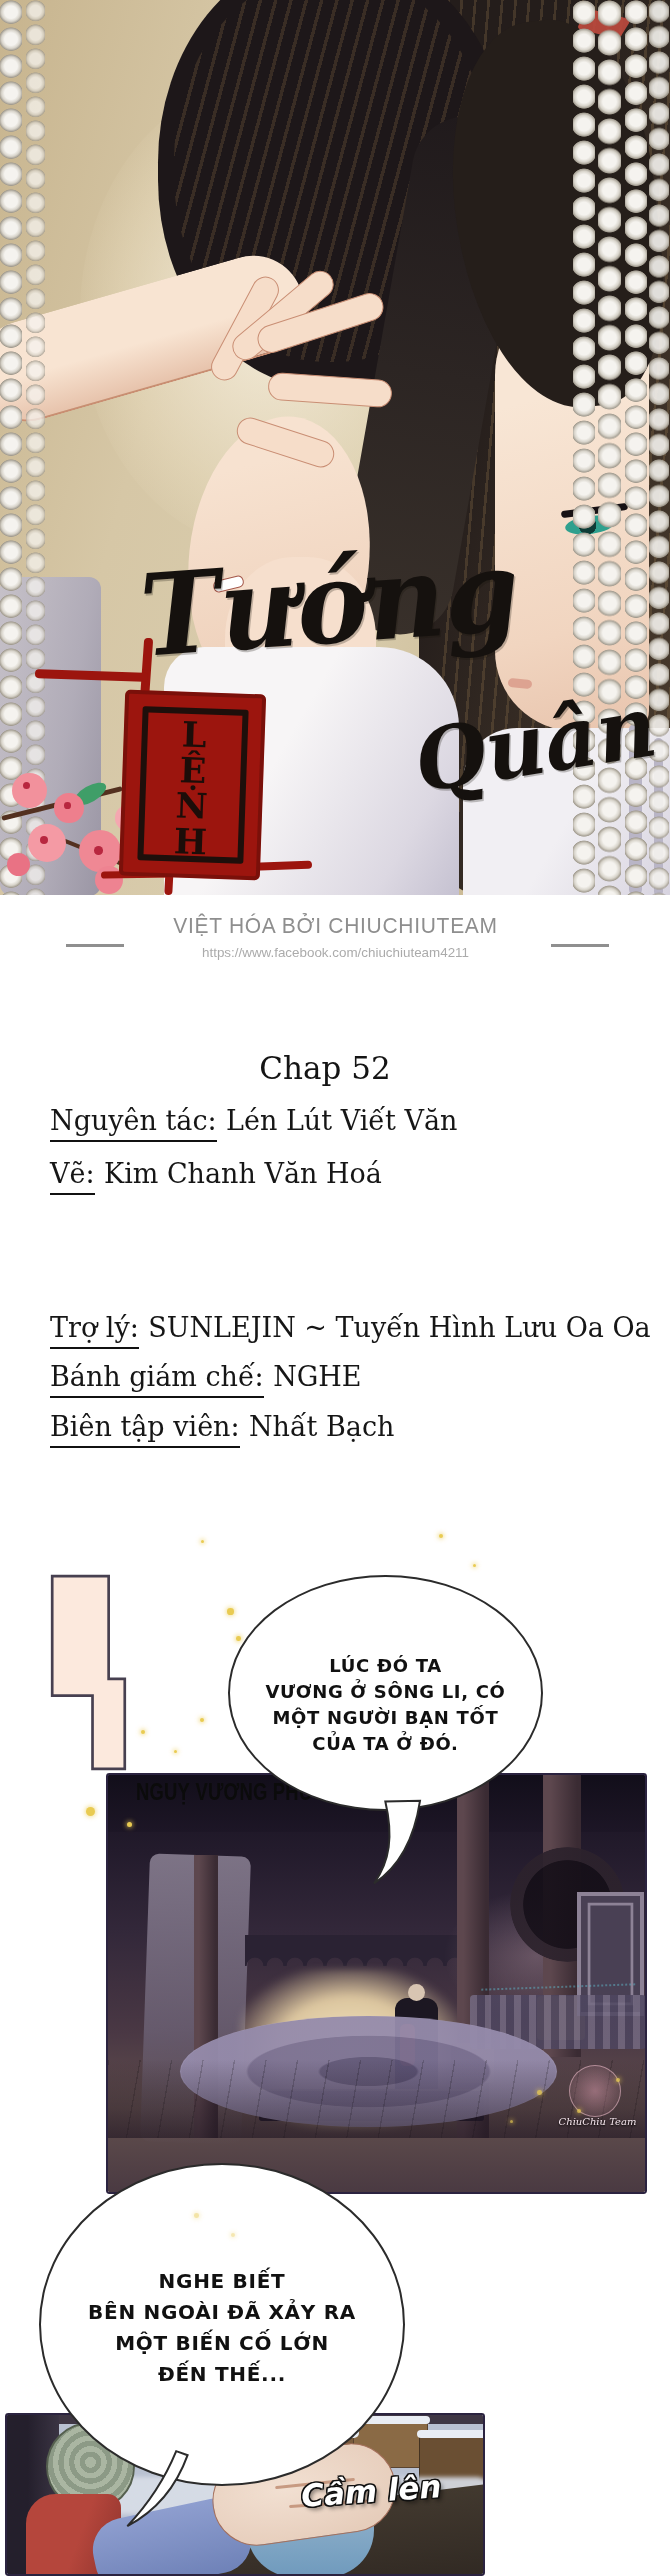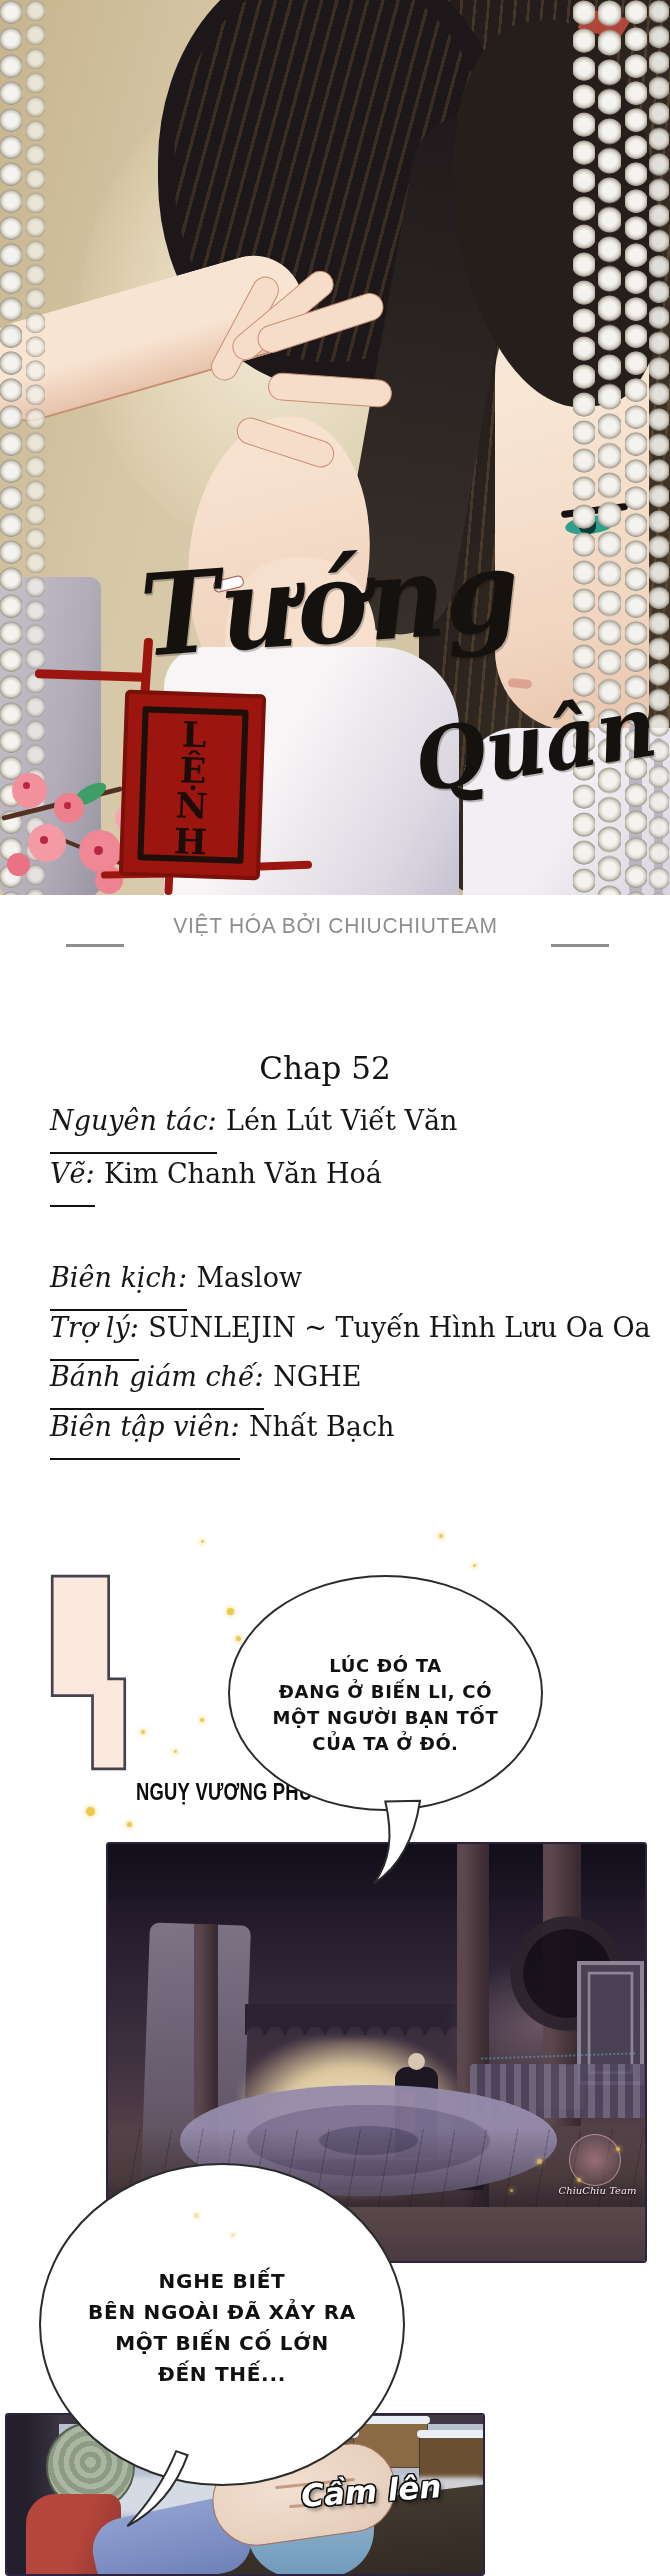--- a/index.html
+++ b/index.html
@@ -83,42 +83,42 @@
          letter-spacing:0.7px;transform:scaleY(1.05);}
   .team-url{position:absolute;left:0;top:50px;width:671px;text-align:center;
          font-family:"Liberation Sans",sans-serif;font-size:13.4px;color:#ababab;}
   .dash{position:absolute;top:49px;width:58px;height:3.4px;background:#8f8f8f;}
 
   
   .chap-heading{position:absolute;left:0;top:1050px;width:650px;text-align:center;
          font-family:"DejaVu Serif",serif;font-size:31px;color:#141414;}
   .credit-row{position:absolute;left:50px;font-family:"DejaVu Serif",serif;font-size:27px;color:#161616;
          white-space:nowrap;}
-  .credit-label{border-bottom:2px solid #111;padding-bottom:16px;font-style:italic;}
+  .credit-label{border-bottom:2px solid #111;padding-bottom:4px;}
   .credit-value{margin-left:9.4px;}
 
   
   .sparkle{position:absolute;border-radius:50%;background:#e9cb52;
          box-shadow:0 0 4px 1.3px rgba(233,203,82,.55);z-index:2;}
   .caption{position:absolute;left:136px;top:1779px;font-family:"Liberation Sans",sans-serif;
          font-weight:700;font-size:23px;color:#0b0b0b;transform:scaleX(.8);transform-origin:left;
          letter-spacing:0.3px;z-index:2;white-space:nowrap;}
 
   .bubble{position:absolute;background:#ffffff;border:2px solid #2b2b2b;border-radius:50%;
          display:flex;flex-direction:column;align-items:center;justify-content:center;z-index:3;}
   .bubble .line{font-weight:700;color:#111;text-align:center;white-space:nowrap;}
   #bubble1{left:228px;top:1575px;width:315px;height:236px;padding-top:23px;}
   #bubble1 .line{font-size:18px;line-height:26px;letter-spacing:0.7px;}
   #bubble2{left:39px;top:2163px;width:366px;height:323px;padding-top:6.7px;}
   #bubble2 .line{font-size:20px;line-height:31px;letter-spacing:0.7px;}
   .tail{position:absolute;z-index:4;}
 
   
   .panel{position:absolute;border:2.7px solid #2b2340;border-radius:3.4px;overflow:hidden;z-index:1;}
-  #panel1{left:106px;top:1842px;width:541px;height:421px;}
+  #panel1{left:106px;top:1773px;width:541px;height:421px;}
   .p1-base{position:absolute;inset:0;
          background:linear-gradient(180deg,#17121f 0%,#231b2c 18%,#33283a 38%,#4a3844 62%,#63504e 80%,#4a3a42 100%);}
   .p1-beams{position:absolute;left:0;top:0;width:541px;height:57px;
          background:linear-gradient(#120e1a,#1d1626),
          repeating-linear-gradient(90deg,rgba(0,0,0,0) 0 80px,#0e0a14 80px 101px);}
   .p1-drape{position:absolute;left:37px;top:80px;width:101px;height:288px;border-radius:9.4px;
          background:linear-gradient(175deg,#9b91a4 0%,#6f6579 60%,rgba(90,80,100,0) 100%);opacity:.75;transform:rotate(2deg);}
   .p1-valance{position:absolute;left:137px;top:160px;width:221px;height:31px;
          background-image:radial-gradient(circle at 10px 31px,rgba(0,0,0,0) 0 8px,#2a2233 8.7px);
          background-size:20px 31px;}
@@ -256,31 +256,29 @@
       <div class="seal-inner">
         <div class="seal-glyph">LỆNH</div>
       </div>
     </div>
   </div>
 
   <div class="team-strip">
     <div class="dash" style="left:66px;"></div>
     <div class="dash" style="left:551px;"></div>
     <div class="team-credit">VIỆT HÓA BỞI CHIUCHIUTEAM</div>
+    <div class="team-url">https://www.facebook.com/chiuchiuteam4211</div>
   </div>
 
   <div class="chap-heading">Chap 52</div>
   <div class="credit-row" style="top:1105px;">
     <span class="credit-label">Nguyên tác:</span><span class="credit-value">Lén Lút Viết Văn</span>
   </div>
   <div class="credit-row" style="top:1158px;">
     <span class="credit-label">Vẽ:</span><span class="credit-value">Kim Chanh Văn Hoá</span>
-  </div>
-  <div class="credit-row" style="top:1262px;">
-    <span class="credit-label">Biên kịch:</span><span class="credit-value">Maslow</span>
   </div>
   <div class="credit-row" style="top:1312px;">
     <span class="credit-label">Trợ lý:</span><span class="credit-value">SUNLEJIN ~ Tuyến Hình Lưu Oa Oa</span>
   </div>
   <div class="credit-row" style="top:1361px;">
     <span class="credit-label">Bánh giám chế:</span><span class="credit-value">NGHE</span>
   </div>
   <div class="credit-row" style="top:1411px;">
     <span class="credit-label">Biên tập viên:</span><span class="credit-value">Nhất Bạch</span>
   </div>
@@ -332,21 +330,21 @@
     <div class="sparkle" style="left:429px;top:315px;width:4.7px;height:4.7px;opacity:.8;"></div>
     <div class="sparkle" style="left:469px;top:334px;width:4px;height:4px;opacity:.8;"></div>
     <div class="sparkle" style="left:402px;top:345px;width:3.4px;height:3.4px;opacity:.7;"></div>
     <div class="sparkle" style="left:508px;top:303px;width:4px;height:4px;opacity:.8;"></div>
     <div class="wm-circle"></div>
     <div class="wm-text">ChiuChiu Team</div>
   </div>
 
   <div class="bubble" id="bubble1">
     <div class="line">LÚC ĐÓ TA</div>
-    <div class="line">ĐANG Ở BIẾN LI, CÓ</div>
+    <div class="line">VƯƠNG Ở SÔNG LI, CÓ</div>
     <div class="line">MỘT NGƯỜI BẠN TỐT</div>
     <div class="line">CỦA TA Ở ĐÓ.</div>
   </div>
   <svg class="tail" style="left:372px;top:1799px;" width="80" height="91" viewBox="0 0 120 135">
     <path d="M20 3 C32 55 27 92 3 126 C42 100 64 55 72 2 Z" fill="#ffffff" stroke="#2b2b2b" stroke-width="3"></path>
   </svg>
 
   <div class="bubble" id="bubble2">
     <div class="line">NGHE BIẾT</div>
     <div class="line">BÊN NGOÀI ĐÃ XẢY RA</div>

